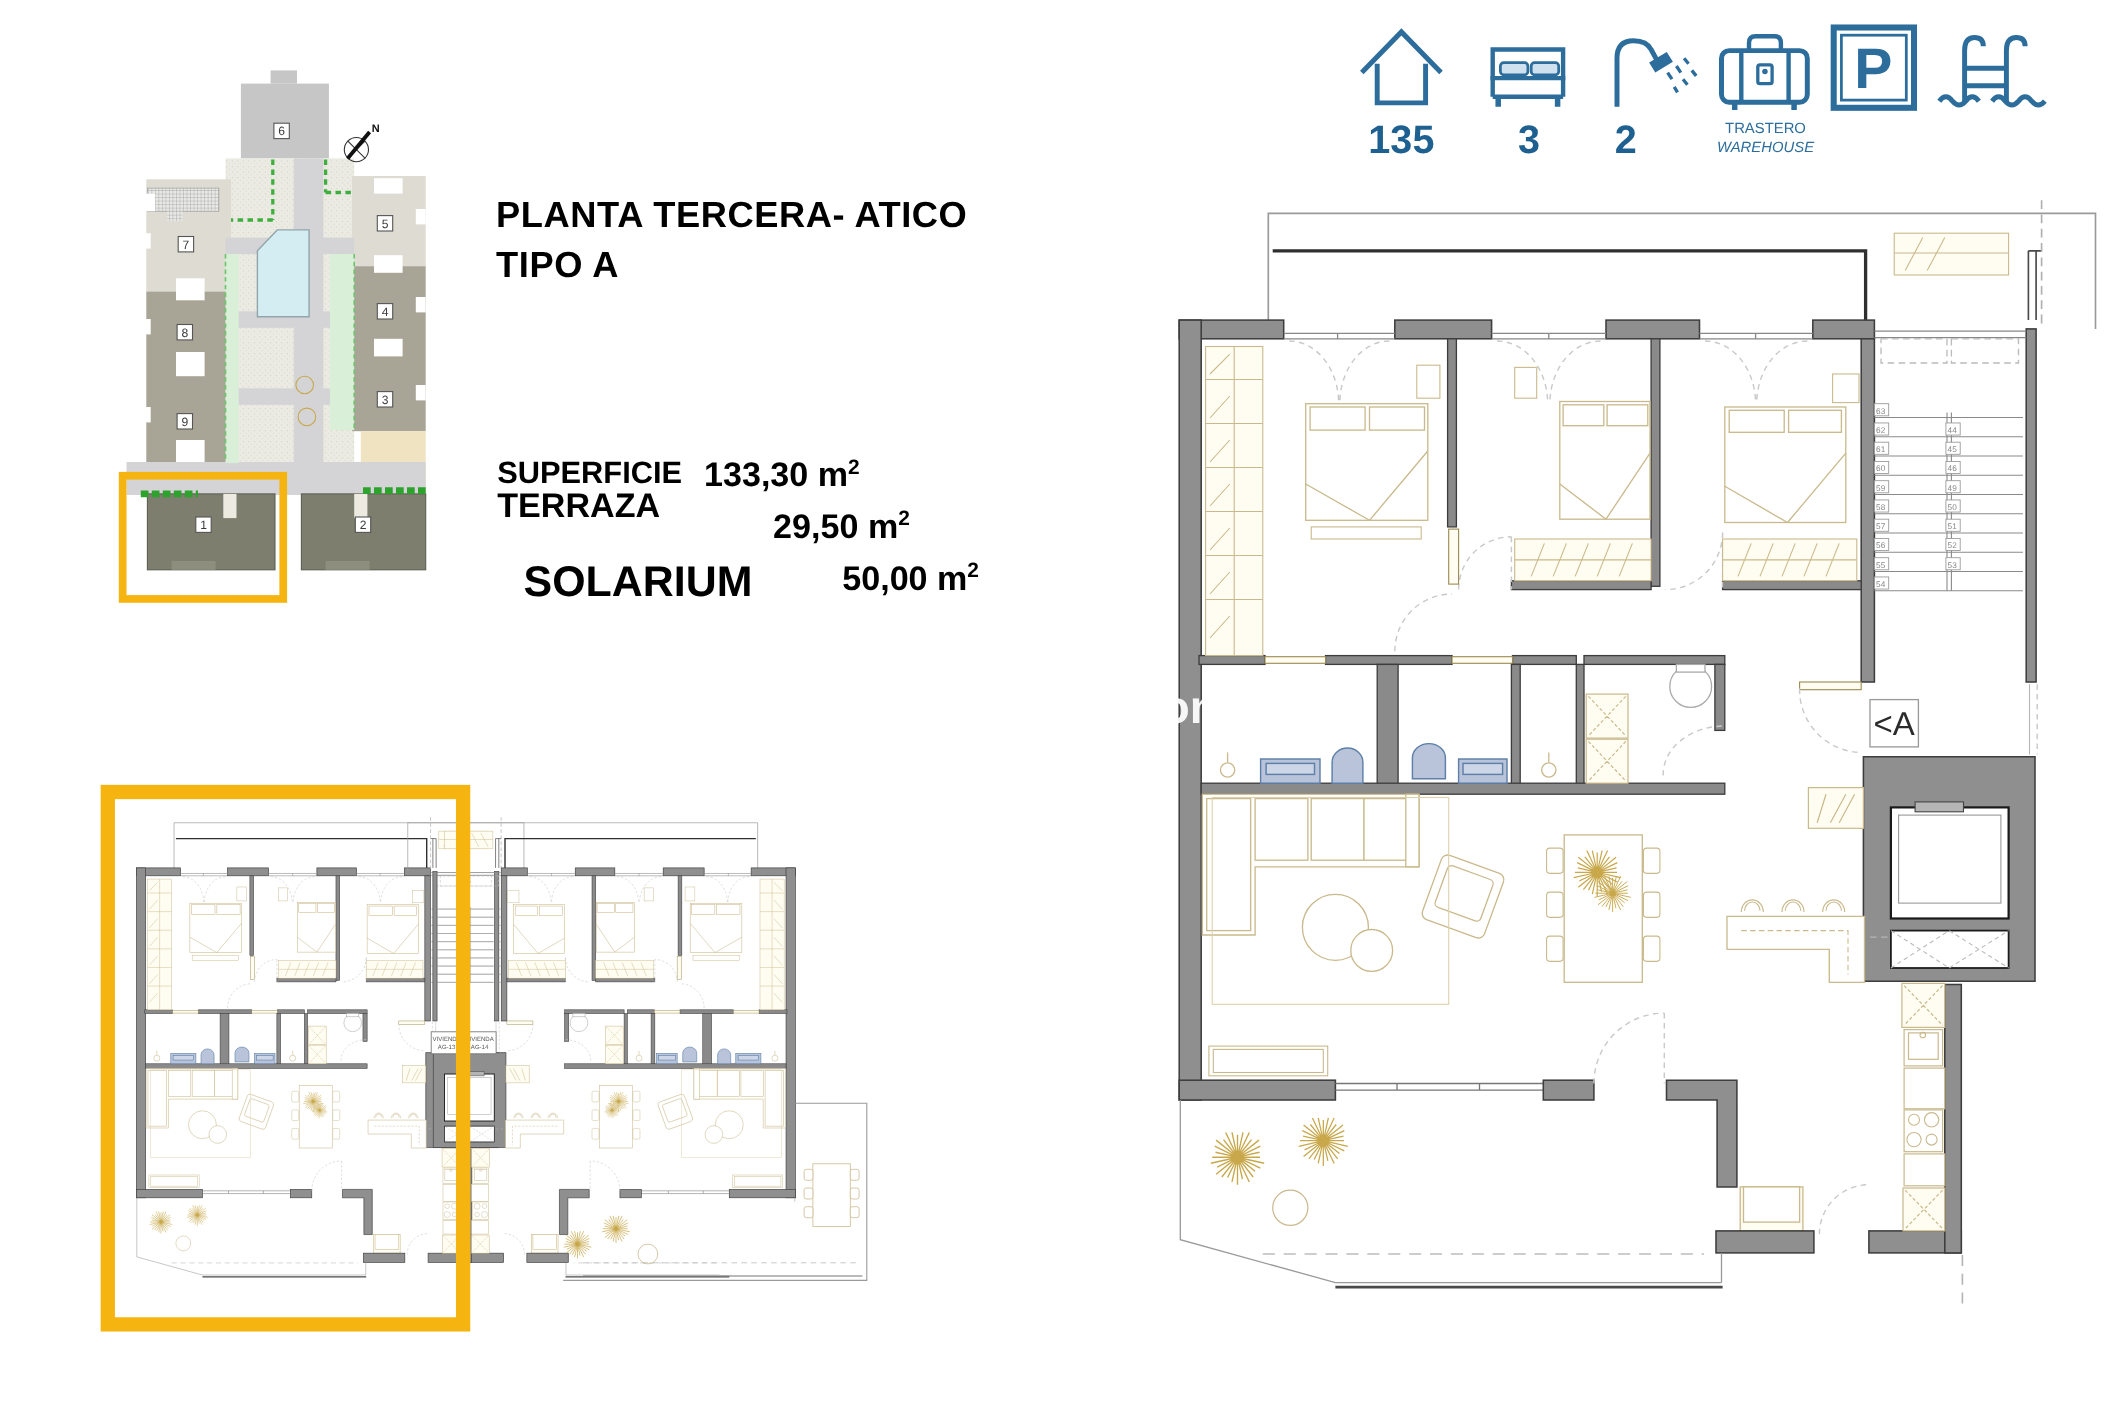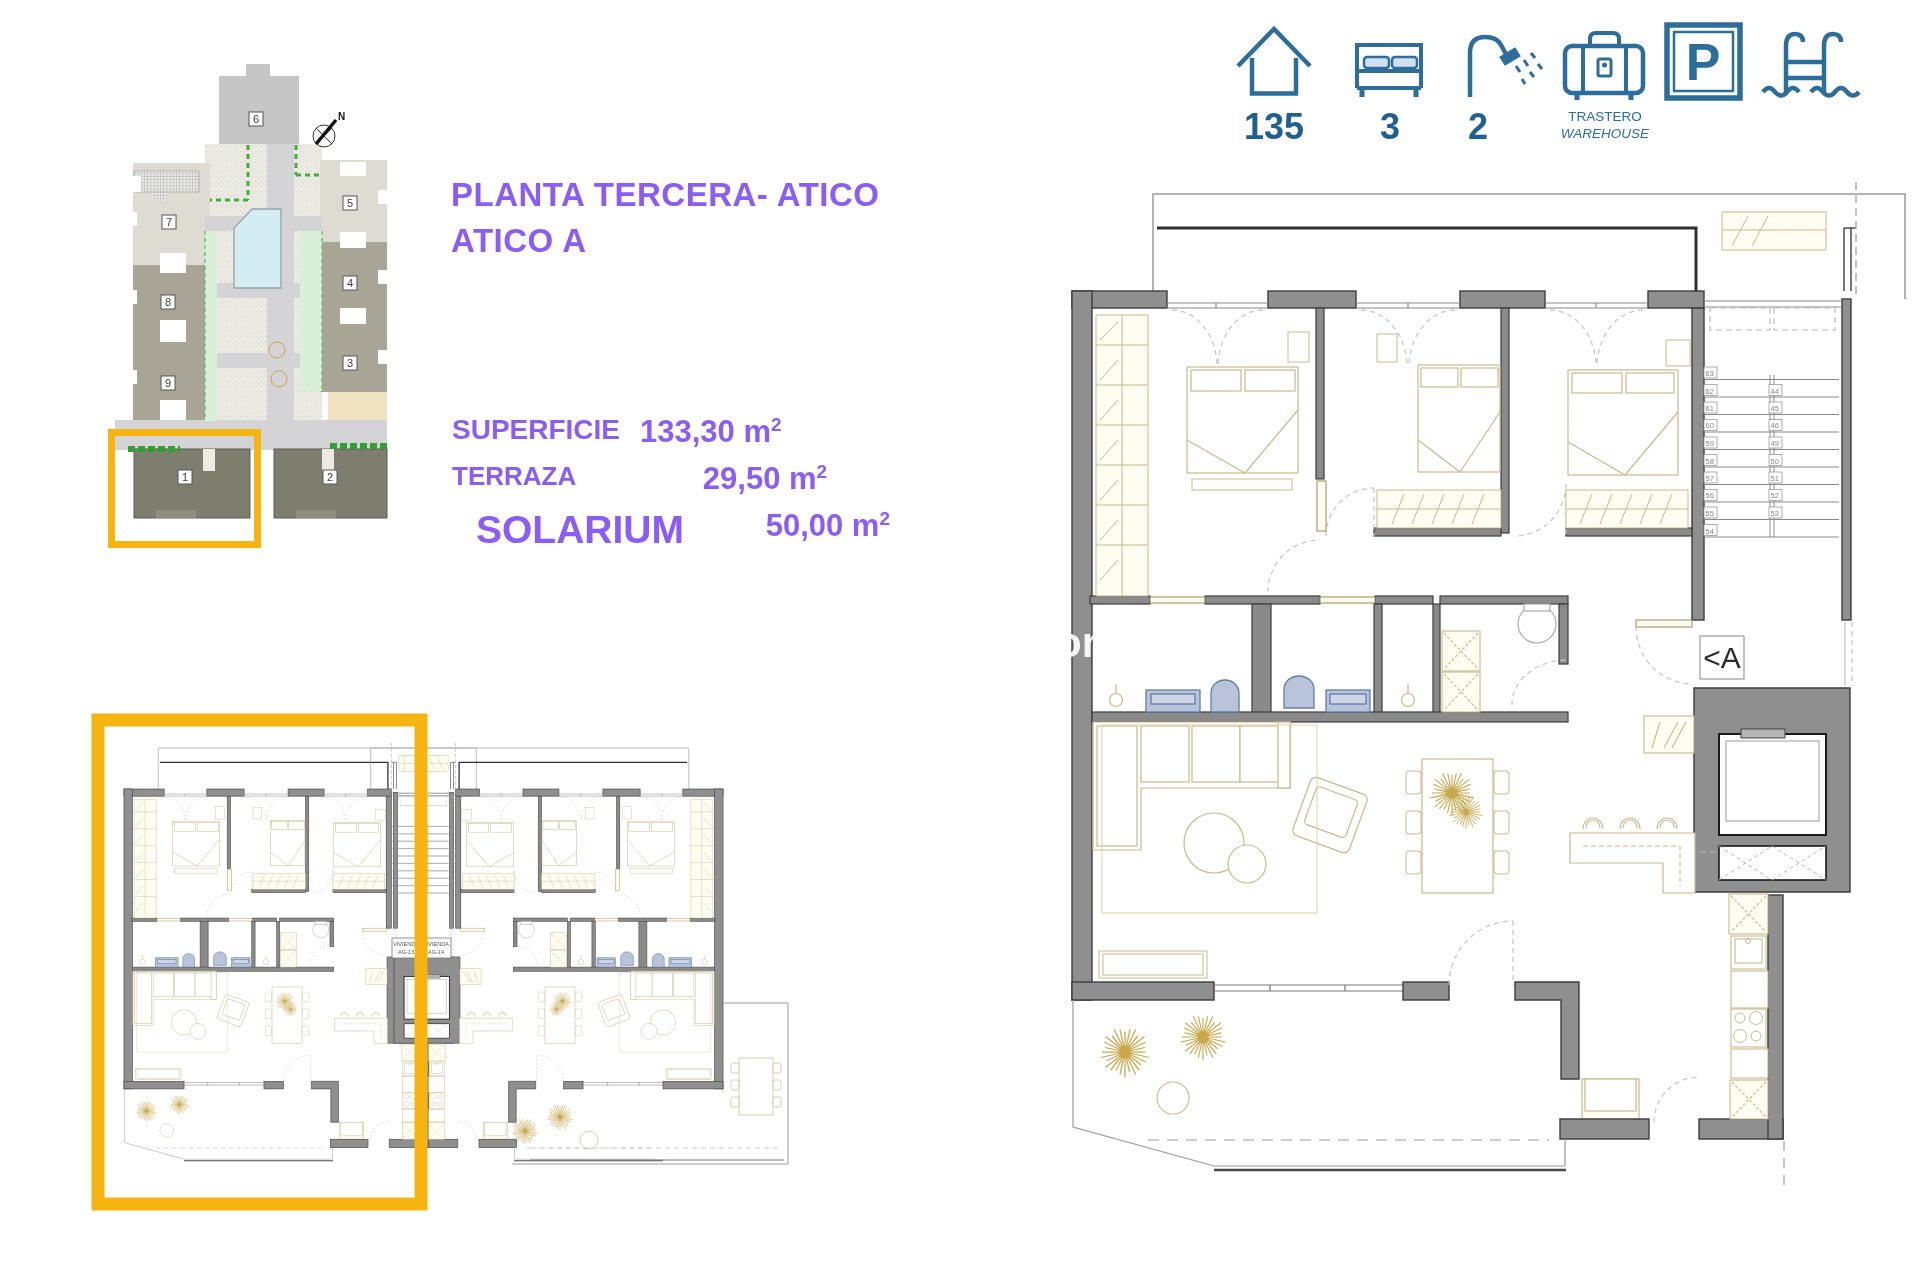--- a/index.html
+++ b/index.html
@@ -1,31 +1,31 @@
 <!DOCTYPE html>
 <html><head>
 <meta charset="utf-8">
 <style>
 html,body{margin:0;padding:0;background:#fff;font-family:"Liberation Sans",sans-serif;}
 #page{position:relative;width:1920px;height:1280px;background:#fff;overflow:hidden;}
 .abs{position:absolute;}
-.navy{color:#8b5cf6;font-weight:bold;}
+.navy{color:#000000;font-weight:bold;}
 </style>
 </head>
 <body>
 <div id="page">
 
 <div class="abs navy" style="left:451px;top:176px;font-size:33px;letter-spacing:0.5px;">PLANTA TERCERA- ATICO</div>
 
-<div class="abs navy" style="left:451px;top:222px;font-size:33px;letter-spacing:0.5px;">ATICO A</div>
+<div class="abs navy" style="left:451px;top:222px;font-size:33px;letter-spacing:0.5px;">TIPO A</div>
 
 <div class="abs navy" style="left:452px;top:414px;font-size:28px;">SUPERFICIE</div>
 <div class="abs navy" style="left:640px;top:414px;width:250px;font-size:31px;text-align:left;">133,30 m<sup style="font-size:19px;">2</sup></div>
 
-<div class="abs navy" style="left:452px;top:461px;font-size:26px;">TERRAZA</div>
+<div class="abs navy" style="left:452px;top:442px;font-size:31px;">TERRAZA</div>
 <div class="abs navy" style="left:640px;top:461px;width:250px;font-size:31px;text-align:center;">29,50 m<sup style="font-size:19px;">2</sup></div>
 
 <div class="abs navy" style="left:476px;top:508px;font-size:39px;">SOLARIUM</div>
 <div class="abs navy" style="left:640px;top:508px;width:250px;font-size:31px;text-align:right;">50,00 m<sup style="font-size:19px;">2</sup></div>
 
 <svg class="abs" style="left:1230px;top:10px;" width="650" height="155" viewBox="1230 10 650 155" fill="none">
 
 <g stroke="#2c6d9c" stroke-width="4.5" fill="none">
 <path d="M1238,66 L1274,29 L1310,66"></path>
 <path d="M1252,58 V93.5 H1296 V58"></path>

